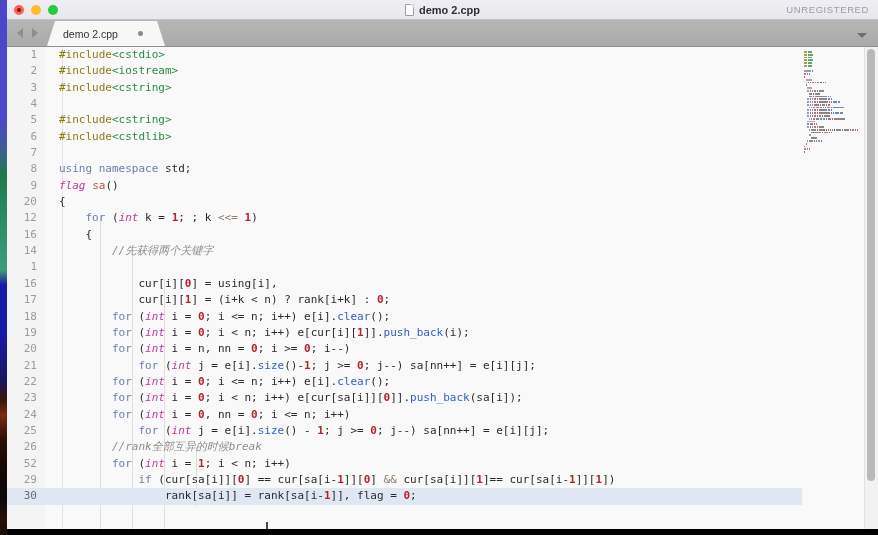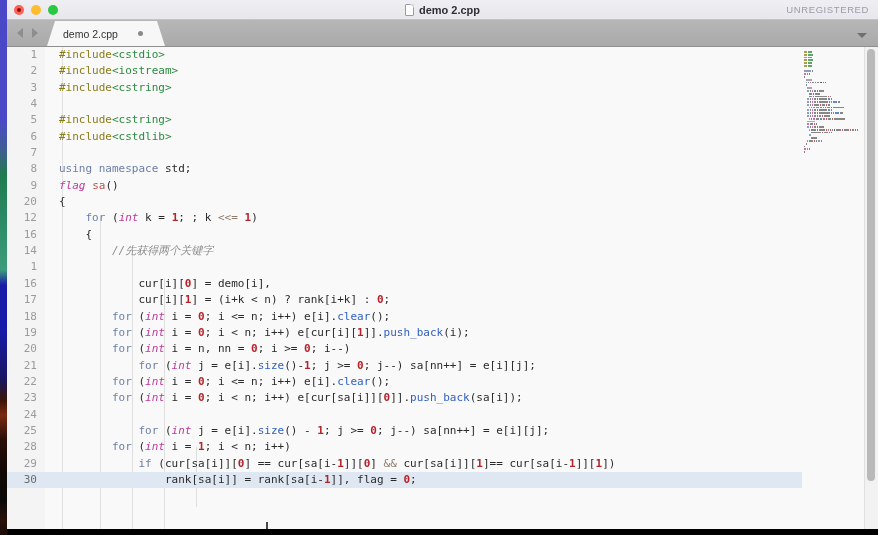--- a/index.html
+++ b/index.html
@@ -226,31 +226,32 @@
         <div class="row"><span class="ln">5</span><span class="code"><span class="pre">#include</span><span class="hdr">&lt;cstring&gt;</span></span></div>
         <div class="row"><span class="ln">6</span><span class="code"><span class="pre">#include</span><span class="hdr">&lt;cstdlib&gt;</span></span></div>
         <div class="row"><span class="ln">7</span><span class="code"></span></div>
         <div class="row"><span class="ln">8</span><span class="code"><span class="kw">using namespace </span><span class="plain">std;</span></span></div>
         <div class="row"><span class="ln">9</span><span class="code"><span class="type">flag </span><span class="fn">sa</span><span class="plain">()</span></span></div>
         <div class="row"><span class="ln">20</span><span class="code"><span class="plain">{</span></span></div>
         <div class="row"><span class="ln">12</span><span class="code"><span class="plain">    </span><span class="kw">for</span><span class="plain"> (</span><span class="type">int</span><span class="plain"> k = </span><span class="num">1</span><span class="plain">; ; k </span><span class="op">&lt;&lt;=</span><span class="plain"> </span><span class="num">1</span><span class="plain">)</span></span></div>
         <div class="row"><span class="ln">16</span><span class="code"><span class="plain">    {</span></span></div>
         <div class="row"><span class="ln">14</span><span class="code"><span class="plain">        </span><span class="cmt">//先获得两个关键字</span></span></div>
         <div class="row"><span class="ln">1</span></div>
-        <div class="row"><span class="ln">16</span><span class="code"><span class="plain">            cur[i][</span><span class="num">0</span><span class="plain">] = demo[i],</span></span></div>
+        <div class="row"><span class="ln">16</span><span class="code"><span class="plain">            cur[i][</span><span class="num">0</span><span class="plain">] = using[i],</span></span></div>
         <div class="row"><span class="ln">17</span><span class="code"><span class="plain">            cur[i][</span><span class="num">1</span><span class="plain">] = (i+k &lt; n) ? rank[i+k] : </span><span class="num">0</span><span class="plain">;</span></span></div>
         <div class="row"><span class="ln">18</span><span class="code"><span class="plain">        </span><span class="kw">for</span><span class="plain"> (</span><span class="type">int</span><span class="plain"> i = </span><span class="num">0</span><span class="plain">; i &lt;= n; i++) e[i].</span><span class="meth">clear</span><span class="plain">();</span></span></div>
         <div class="row"><span class="ln">19</span><span class="code"><span class="plain">        </span><span class="kw">for</span><span class="plain"> (</span><span class="type">int</span><span class="plain"> i = </span><span class="num">0</span><span class="plain">; i &lt; n; i++) e[cur[i][</span><span class="num">1</span><span class="plain">]].</span><span class="meth">push_back</span><span class="plain">(i);</span></span></div>
         <div class="row"><span class="ln">20</span><span class="code"><span class="plain">        </span><span class="kw">for</span><span class="plain"> (</span><span class="type">int</span><span class="plain"> i = n, nn = </span><span class="num">0</span><span class="plain">; i &gt;= </span><span class="num">0</span><span class="plain">; i--)</span></span></div>
         <div class="row"><span class="ln">21</span><span class="code"><span class="plain">            </span><span class="kw">for</span><span class="plain"> (</span><span class="type">int</span><span class="plain"> j = e[i].</span><span class="meth">size</span><span class="plain">()-</span><span class="num">1</span><span class="plain">; j &gt;= </span><span class="num">0</span><span class="plain">; j--) sa[nn++] = e[i][j];</span></span></div>
         <div class="row"><span class="ln">22</span><span class="code"><span class="plain">        </span><span class="kw">for</span><span class="plain"> (</span><span class="type">int</span><span class="plain"> i = </span><span class="num">0</span><span class="plain">; i &lt;= n; i++) e[i].</span><span class="meth">clear</span><span class="plain">();</span></span></div>
         <div class="row"><span class="ln">23</span><span class="code"><span class="plain">        </span><span class="kw">for</span><span class="plain"> (</span><span class="type">int</span><span class="plain"> i = </span><span class="num">0</span><span class="plain">; i &lt; n; i++) e[cur[sa[i]][</span><span class="num">0</span><span class="plain">]].</span><span class="meth">push_back</span><span class="plain">(sa[i]);</span></span></div>
-        <div class="row"><span class="ln">24</span></div>
+        <div class="row"><span class="ln">24</span><span class="code"><span class="plain">        </span><span class="kw">for</span><span class="plain"> (</span><span class="type">int</span><span class="plain"> i = </span><span class="num">0</span><span class="plain">, nn = </span><span class="num">0</span><span class="plain">; i &lt;= n; i++)</span></span></div>
         <div class="row"><span class="ln">25</span><span class="code"><span class="plain">            </span><span class="kw">for</span><span class="plain"> (</span><span class="type">int</span><span class="plain"> j = e[i].</span><span class="meth">size</span><span class="plain">() - </span><span class="num">1</span><span class="plain">; j &gt;= </span><span class="num">0</span><span class="plain">; j--) sa[nn++] = e[i][j];</span></span></div>
-        <div class="row"><span class="ln">28</span><span class="code"><span class="plain">        </span><span class="kw">for</span><span class="plain"> (</span><span class="type">int</span><span class="plain"> i = </span><span class="num">1</span><span class="plain">; i &lt; n; i++)</span></span></div>
+        <div class="row"><span class="ln">26</span><span class="code"><span class="plain">        </span><span class="cmt">//rank全部互异的时候break</span></span></div>
+        <div class="row"><span class="ln">52</span><span class="code"><span class="plain">        </span><span class="kw">for</span><span class="plain"> (</span><span class="type">int</span><span class="plain"> i = </span><span class="num">1</span><span class="plain">; i &lt; n; i++)</span></span></div>
         <div class="row"><span class="ln">29</span><span class="code"><span class="plain">            </span><span class="kw">if</span><span class="plain"> (cur[sa[i]][</span><span class="num">0</span><span class="plain">] == cur[sa[i-</span><span class="num">1</span><span class="plain">]][</span><span class="num">0</span><span class="plain">] </span><span class="op">&amp;&amp;</span><span class="plain"> cur[sa[i]][</span><span class="num">1</span><span class="plain">]== cur[sa[i-</span><span class="num">1</span><span class="plain">]][</span><span class="num">1</span><span class="plain">])</span></span></div>
         <div class="row active"><span class="ln">30</span><span class="code"><span class="plain">                rank[sa[i]] = rank[sa[i-</span><span class="num">1</span><span class="plain">]], flag = </span><span class="num">0</span><span class="plain">;</span></span></div>
         <div id="ibeam" style="left: 259px; top: 475.15px;"></div>
       </div>
 
     <div id="minimap">
         <div class="mrow" style="padding-left: 2px;"><span class="mtok" style="width: 3.36px; background: rgb(138, 125, 24); opacity: 0.75;"></span><span class="mtok" style="width: 3.36px; background: rgb(43, 138, 62); opacity: 0.75;"></span></div>
         <div class="mrow" style="padding-left: 2px;"><span class="mtok" style="width: 3.36px; background: rgb(138, 125, 24); opacity: 0.75;"></span><span class="mtok" style="width: 4.2px; background: rgb(43, 138, 62); opacity: 0.75;"></span></div>
         <div class="mrow" style="padding-left: 2px;"><span class="mtok" style="width: 3.36px; background: rgb(138, 125, 24); opacity: 0.75;"></span><span class="mtok" style="width: 3.78px; background: rgb(43, 138, 62); opacity: 0.75;"></span></div>
         <div class="mrow" style="padding-left: 2px;"><span class="mtok" style="width: 3.36px; background: rgb(138, 125, 24); opacity: 0.75;"></span><span class="mtok" style="width: 4.62px; background: rgb(43, 138, 62); opacity: 0.75;"></span></div>

